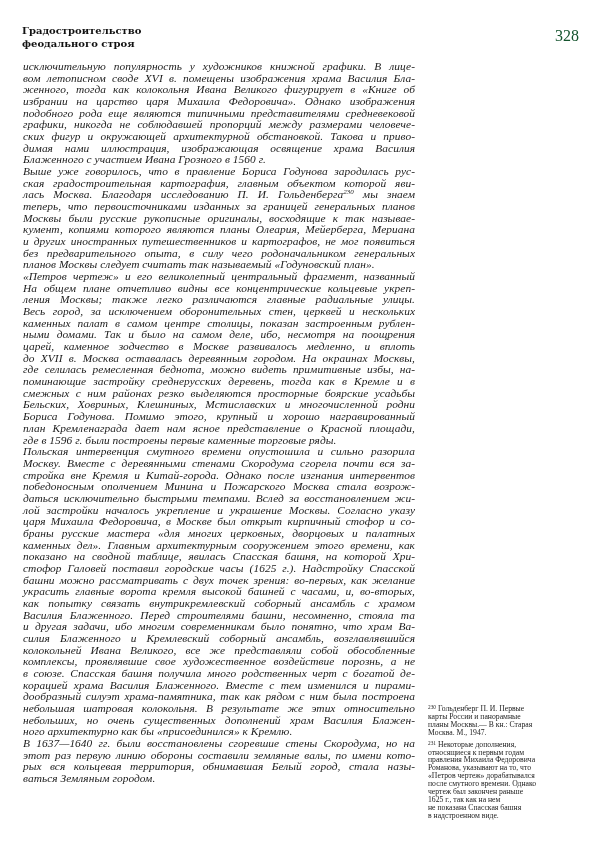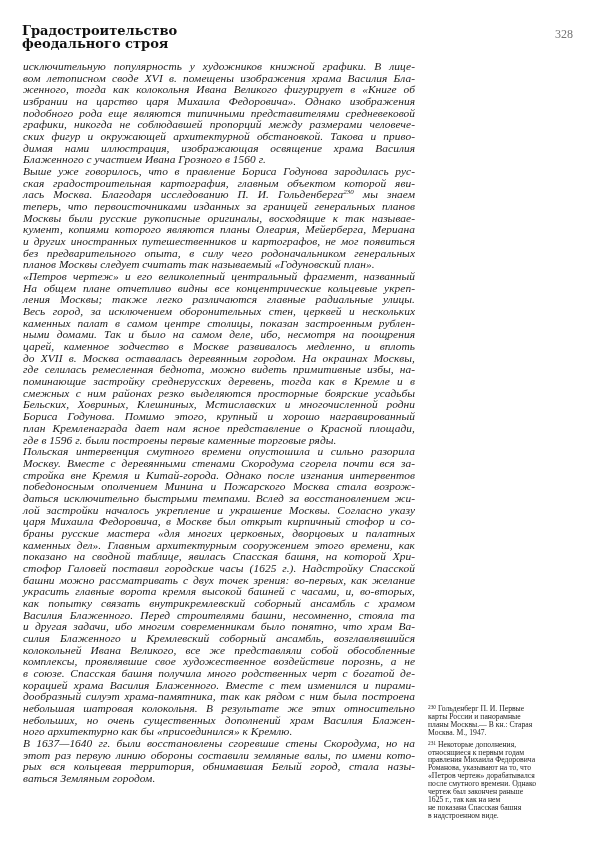--- a/index.html
+++ b/index.html
@@ -4,27 +4,27 @@
 <style>
   html, body { margin: 0; padding: 0; background: #ffffff; }
   body {
     width: 600px; height: 850px; position: relative; overflow: hidden;
     font-family: "DejaVu Serif", "Liberation Serif", serif;
     color: #1a1a1a;
   }
   .running-head {
     position: absolute; left: 22px; top: 25px;
     font-family: "DejaVu Serif", serif;
-    font-size: 13px; font-weight: bold; line-height: 12.5px;
+    font-size: 10px; font-weight: bold; line-height: 12.5px;
     color: #111;
   }
   .page-number {
     position: absolute; left: 555px; top: 27px;
     font-family: "Liberation Serif", serif;
-    font-size: 12px; color: #737373;
+    font-size: 16px; color: #14532d;
   }
   .main-text {
     position: absolute; left: 23px; top: 61px; width: 392px;
     font-family: "Liberation Serif", serif;
     font-size: 11.4px; line-height: 11.68px;
     letter-spacing: 0.05px;
     color: #1b1b1b;
     font-style: italic;
   }
   .line {

